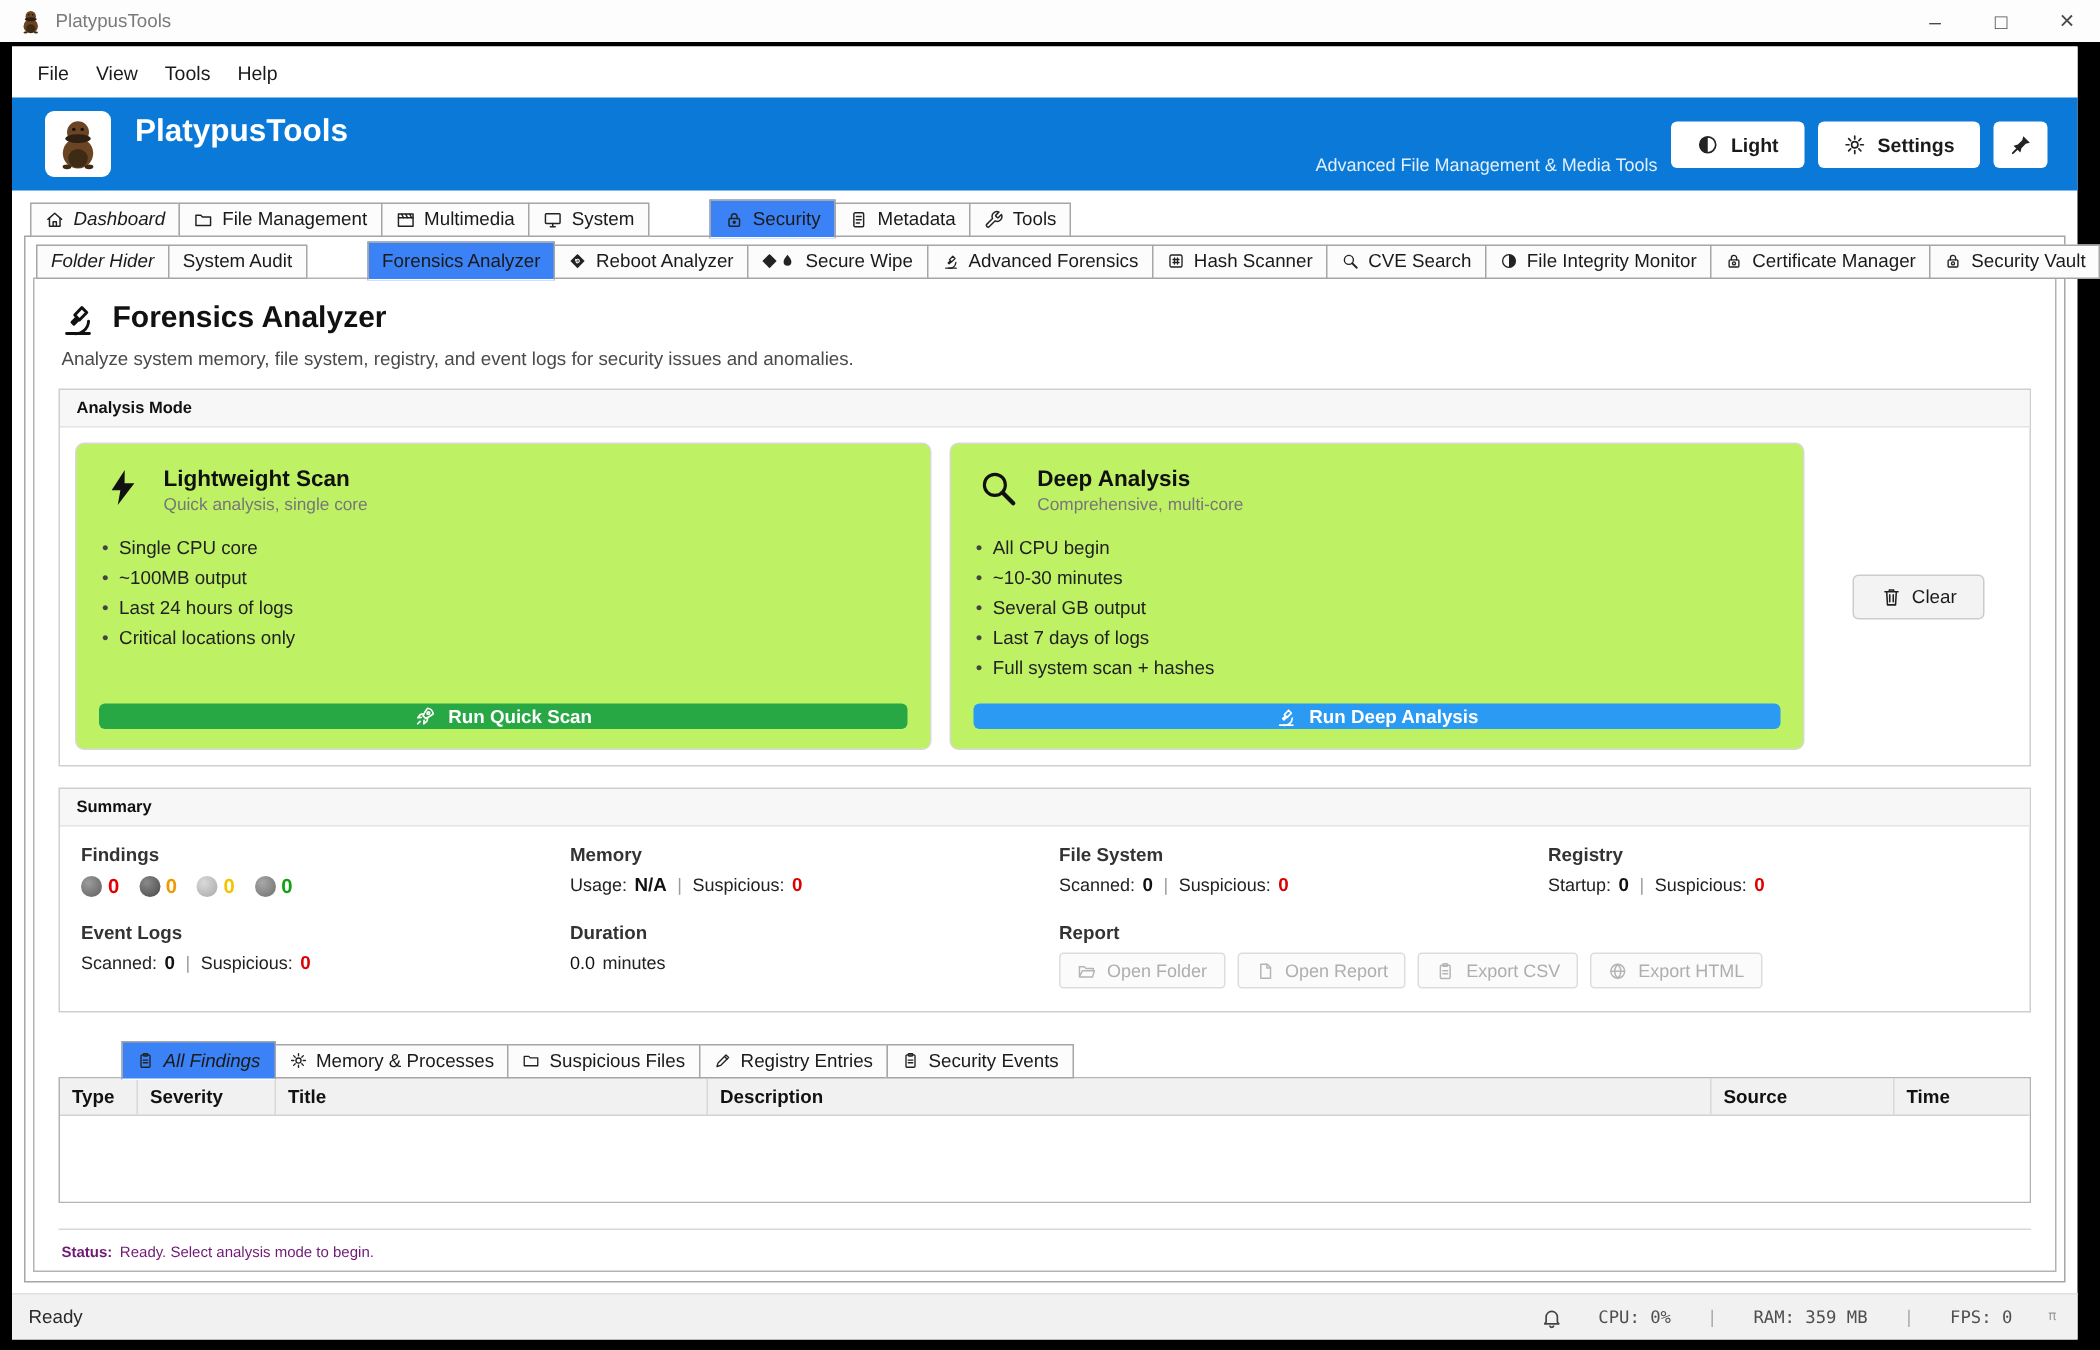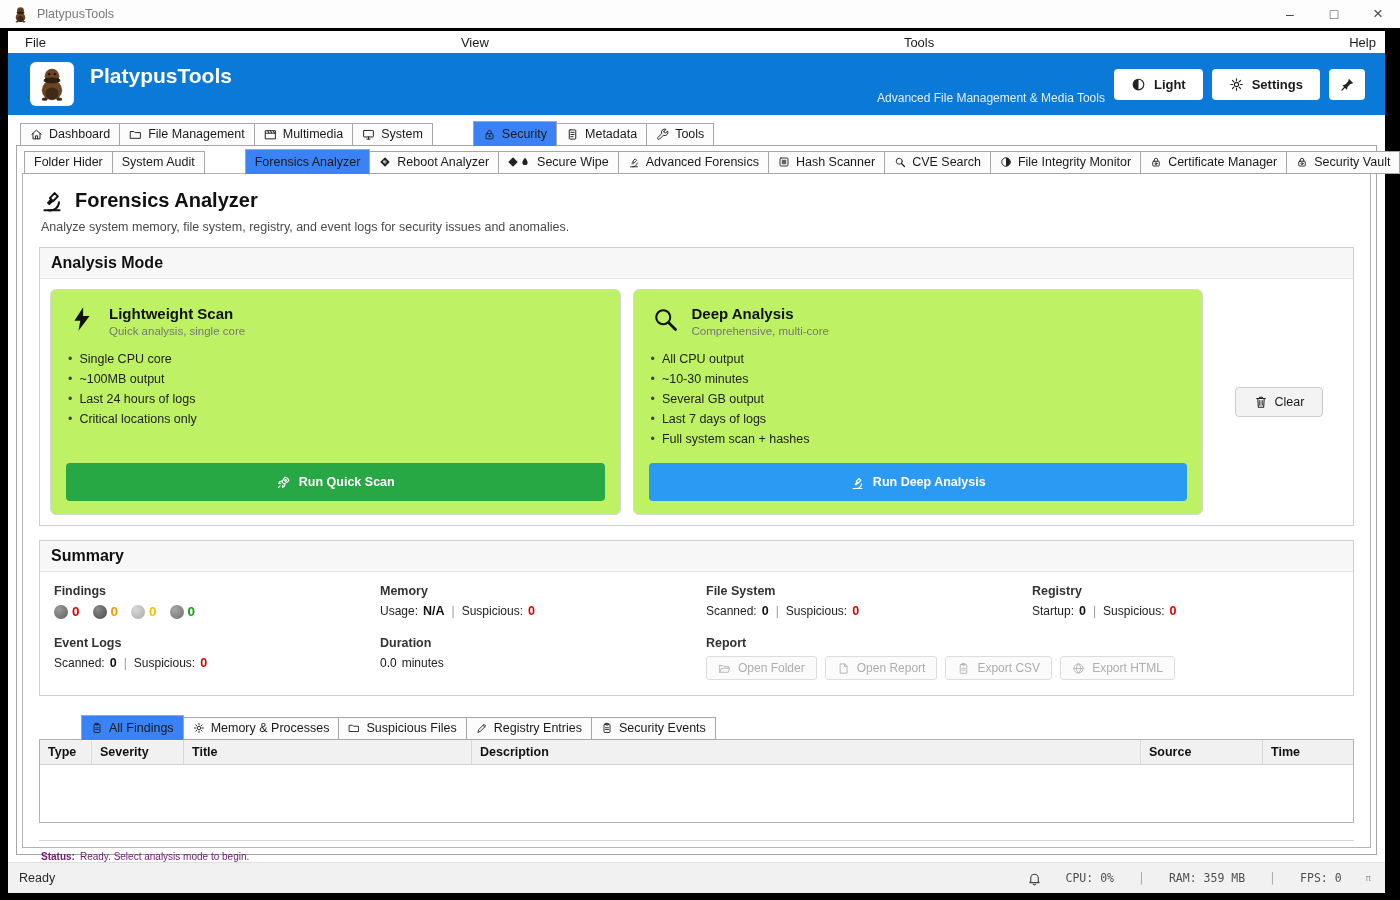--- a/index.html
+++ b/index.html
@@ -15,64 +15,64 @@
     display:flex;align-items:center;padding-left:12px;box-sizing:border-box;}
   .tb-title{font-size:12.5px;color:#7a7a7a;margin-left:8px;flex:1;}
   .tb-controls{display:flex;height:28px;}
   .tb-btn{width:44px;display:flex;align-items:center;justify-content:center;font-size:14px;color:#4a4a4a;cursor:default;}
   .tb-btn.close{font-size:17px;}
 
   
   .win-body{position:absolute;top:31px;left:8px;width:1377px;height:862px;background:#fff;
     display:flex;flex-direction:column;box-sizing:border-box;}
 
-  .menubar{height:22px;display:flex;align-items:center;padding-left:8px;background:#fff;justify-content:space-between;}
+  .menubar{height:34px;display:flex;align-items:center;padding-left:8px;background:#fff;}
   .menu-item{font-size:13px;color:#1a1a1a;padding:2px 9px;}
 
   
   .app-header{height:62px;background:var(--accent);display:flex;align-items:center;padding:0 20px 0 22px;box-sizing:border-box;}
   .logo-box{width:44px;height:44px;background:#fff;border-radius:6px;display:flex;align-items:center;justify-content:center;margin-right:16px;}
   .hd-titles{flex:1;}
   .hd-app{color:#fff;font-size:21px;font-weight:bold;line-height:24px;}
   .hd-tag{color:rgba(255,255,255,.88);font-size:12px;margin-top:3px;text-align:right;}
   .hd-btn{background:#fff;border:none;border-radius:4px;height:31px;padding:0 17px;display:flex;align-items:center;gap:8px;
     font-size:13px;font-weight:bold;color:#1a1a1a;margin-left:9px;font-family:inherit;}
   .hd-btn.square{width:36px;padding:0;justify-content:center;}
 
   
   .tabs-row{display:flex;align-items:flex-end;position:relative;z-index:2;}
   .main-tabs{margin-top:8px;padding-left:12px;}
   .tab{display:flex;align-items:center;gap:6px;padding:3px 9px 4px;border:1px solid #a6a6a6;background:#fcfcfc;
     margin-left:-1px;font-size:12.5px;color:#1a1a1a;white-space:nowrap;position:relative;}
-  .tab:first-child{margin-left:0;}
+  .tab:first-child{margin-left:0;font-style:italic;}
   .tab.active{background:#3b82f6;margin-top:-2px;padding-top:5px;padding-bottom:5px;margin-bottom:-1px;border-bottom:1px solid #fff;z-index:3;margin-left:40px;}
   .outer-page{border:1px solid #a6a6a6;margin:-1px 8px 0 8px;flex:1;display:flex;flex-direction:column;
     background:#fff;min-height:0;padding:3px 5px 6px;}
   .sub-tabs{padding-left:2px;margin-top:2px;}
   .inner-page{border:1px solid #b3b3b3;margin-top:-1px;flex:1;min-height:0;display:flex;flex-direction:column;
     padding:13px 16px 8px;background:#fff;}
 
   
   .page-title-row{display:flex;align-items:center;gap:10px;color:#111;}
   .page-title{font-size:20px;font-weight:bold;}
   .page-subtitle{font-size:12.5px;color:#4a4a4a;margin:7px 0 13px 2px;}
 
   
   .panel{border:1px solid #cfcfcf;background:#fff;}
-  .panel-head{background:#f7f7f7;border-bottom:1px solid #e4e4e4;padding:6px 11px;font-size:16px;font-weight:bold;color:#111;}
+  .panel-head{background:#f7f7f7;border-bottom:1px solid #e4e4e4;padding:6px 11px;font-size:11px;font-weight:bold;color:#111;}
   .analysis-body{display:flex;gap:12px;padding:10px;}
   .cards-wrap{display:flex;gap:12px;flex:1;}
   .mode-card{flex:1;border:1px solid #d8d8d8;border-radius:6px;padding:13px 15px;display:flex;flex-direction:column;background:#bef264;}
   .card-head{display:flex;gap:13px;align-items:flex-start;margin:2px 0 10px 2px;}
   .card-title{font-size:15px;font-weight:bold;color:#111;}
   .card-sub{font-size:11.5px;color:#777;margin-top:3px;}
   .card-bullets{margin:2px 0 14px 2px;}
   .bullet{font-size:12.5px;color:#222;line-height:20px;}
   .bullet::before{content:"•";margin-right:7px;color:#444;}
-  .card-btn{margin-top:auto;height:38px;border:none;border-radius:4px;color:#fff;font-weight:bold;font-size:12.5px;
+  .card-btn{margin-top:auto;height:17px;border:none;border-radius:4px;color:#fff;font-weight:bold;font-size:12.5px;
     display:flex;align-items:center;justify-content:center;gap:8px;font-family:inherit;}
   .clear-col{width:128px;display:flex;align-items:center;justify-content:center;}
   .clear-btn{background:#f3f3f3;border:1px solid #cccccc;border-radius:4px;padding:7px 18px;font-size:12.5px;color:#1a1a1a;
     display:flex;align-items:center;gap:7px;font-family:inherit;}
 
   
   .summary-panel{margin-top:14px;}
   .summary-grid{display:grid;grid-template-columns:repeat(4,1fr);gap:17px 19px;padding:12px 14px 15px;}
   .stat-title{font-size:12.5px;font-weight:bold;color:#333;margin-bottom:6px;}
   .stat-line{font-size:12px;color:#222;display:flex;align-items:center;gap:5px;white-space:nowrap;}
@@ -411,21 +411,21 @@
                       <circle cx="10.5" cy="10.5" r="6"></circle>
                       <path d="m15 15 6 6" stroke-width="2.4"></path>
                     </svg>
                   </span>
                   <div>
                     <div class="card-title">Deep Analysis</div>
                     <div class="card-sub">Comprehensive, multi-core</div>
                   </div>
                 </div>
                 <div class="card-bullets">
-                  <div class="bullet">All CPU output</div>
+                  <div class="bullet">All CPU begin</div>
                   <div class="bullet">~10-30 minutes</div>
                   <div class="bullet">Several GB output</div>
                   <div class="bullet">Last 7 days of logs</div>
                   <div class="bullet">Full system scan + hashes</div>
                 </div>
                 <button class="card-btn" style="background: rgb(43, 154, 243);">
                   <span class="icon">
                     <svg width="15" height="15" viewBox="0 0 24 24" fill="none" stroke="#fff" stroke-width="1.8" stroke-linecap="round" stroke-linejoin="round" style="color:#fff">
                       <path d="M5 21.5h14"></path>
                       <path d="M9 21.5a8 8 0 0 0 9.5-7.5"></path>

